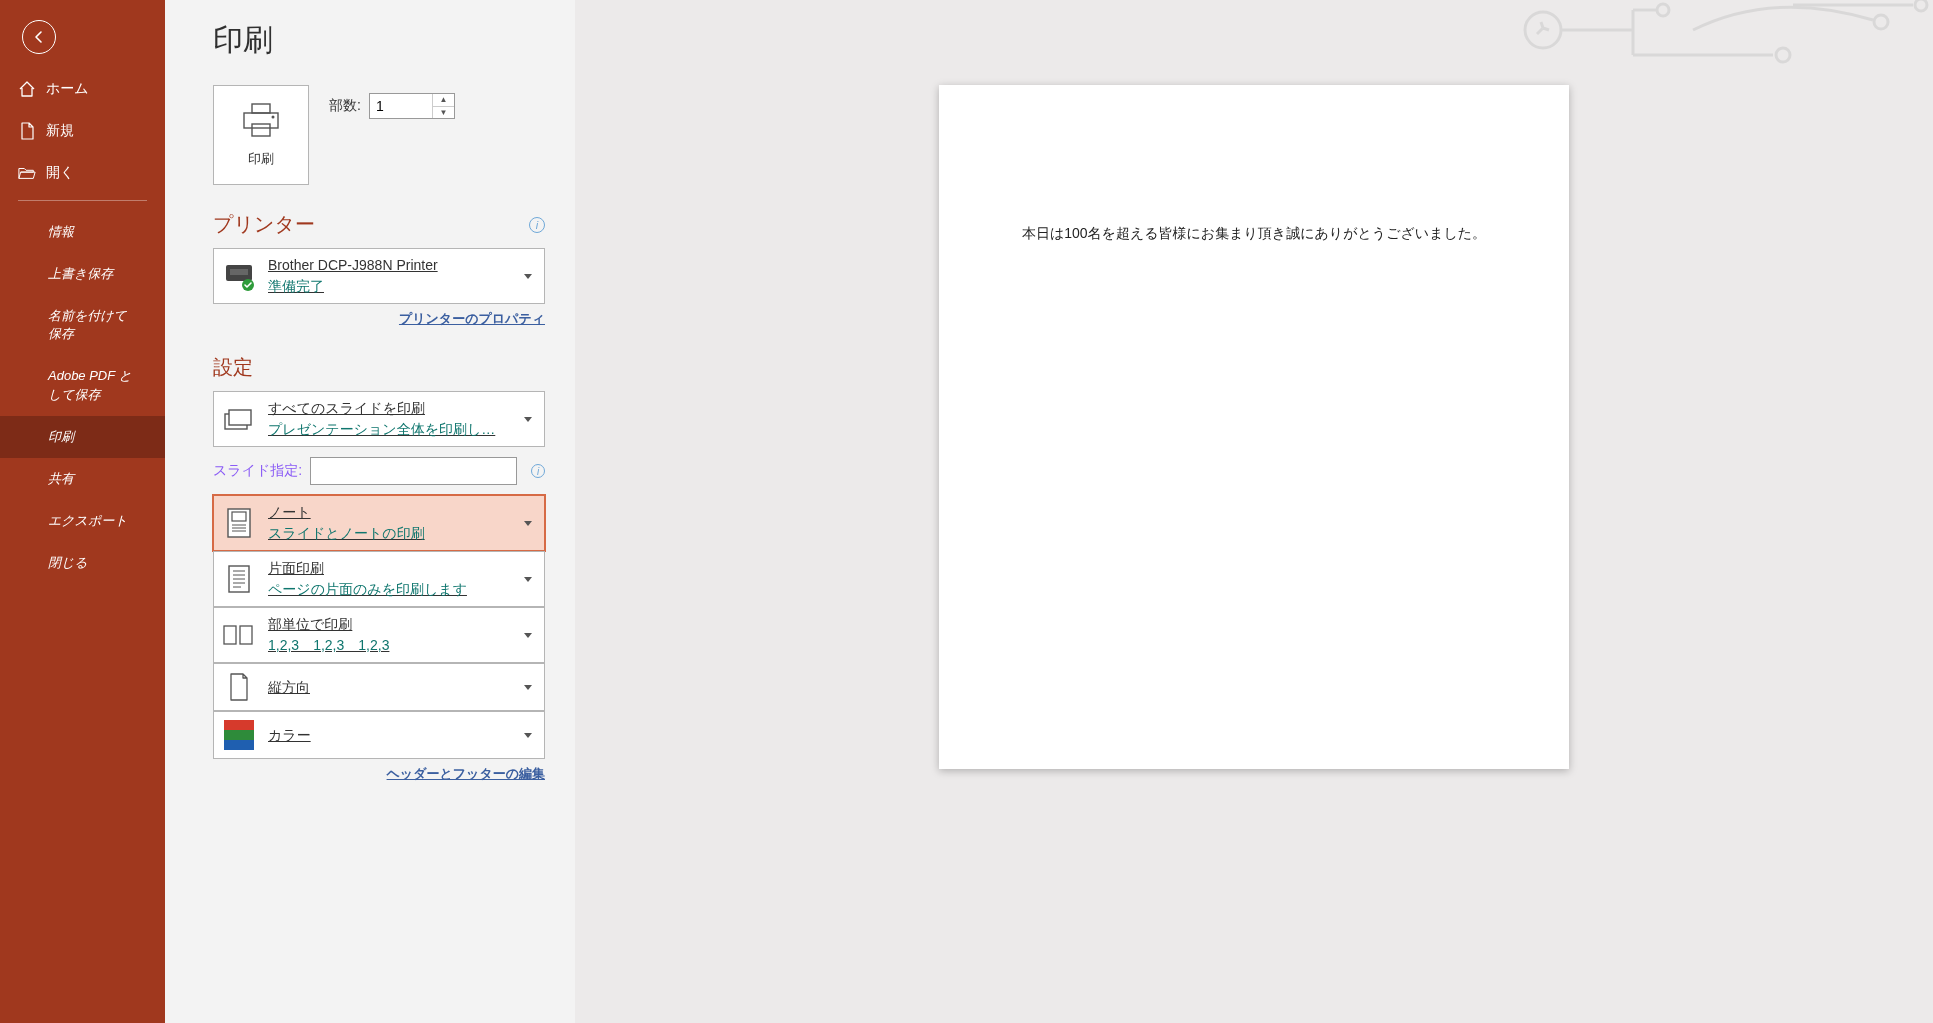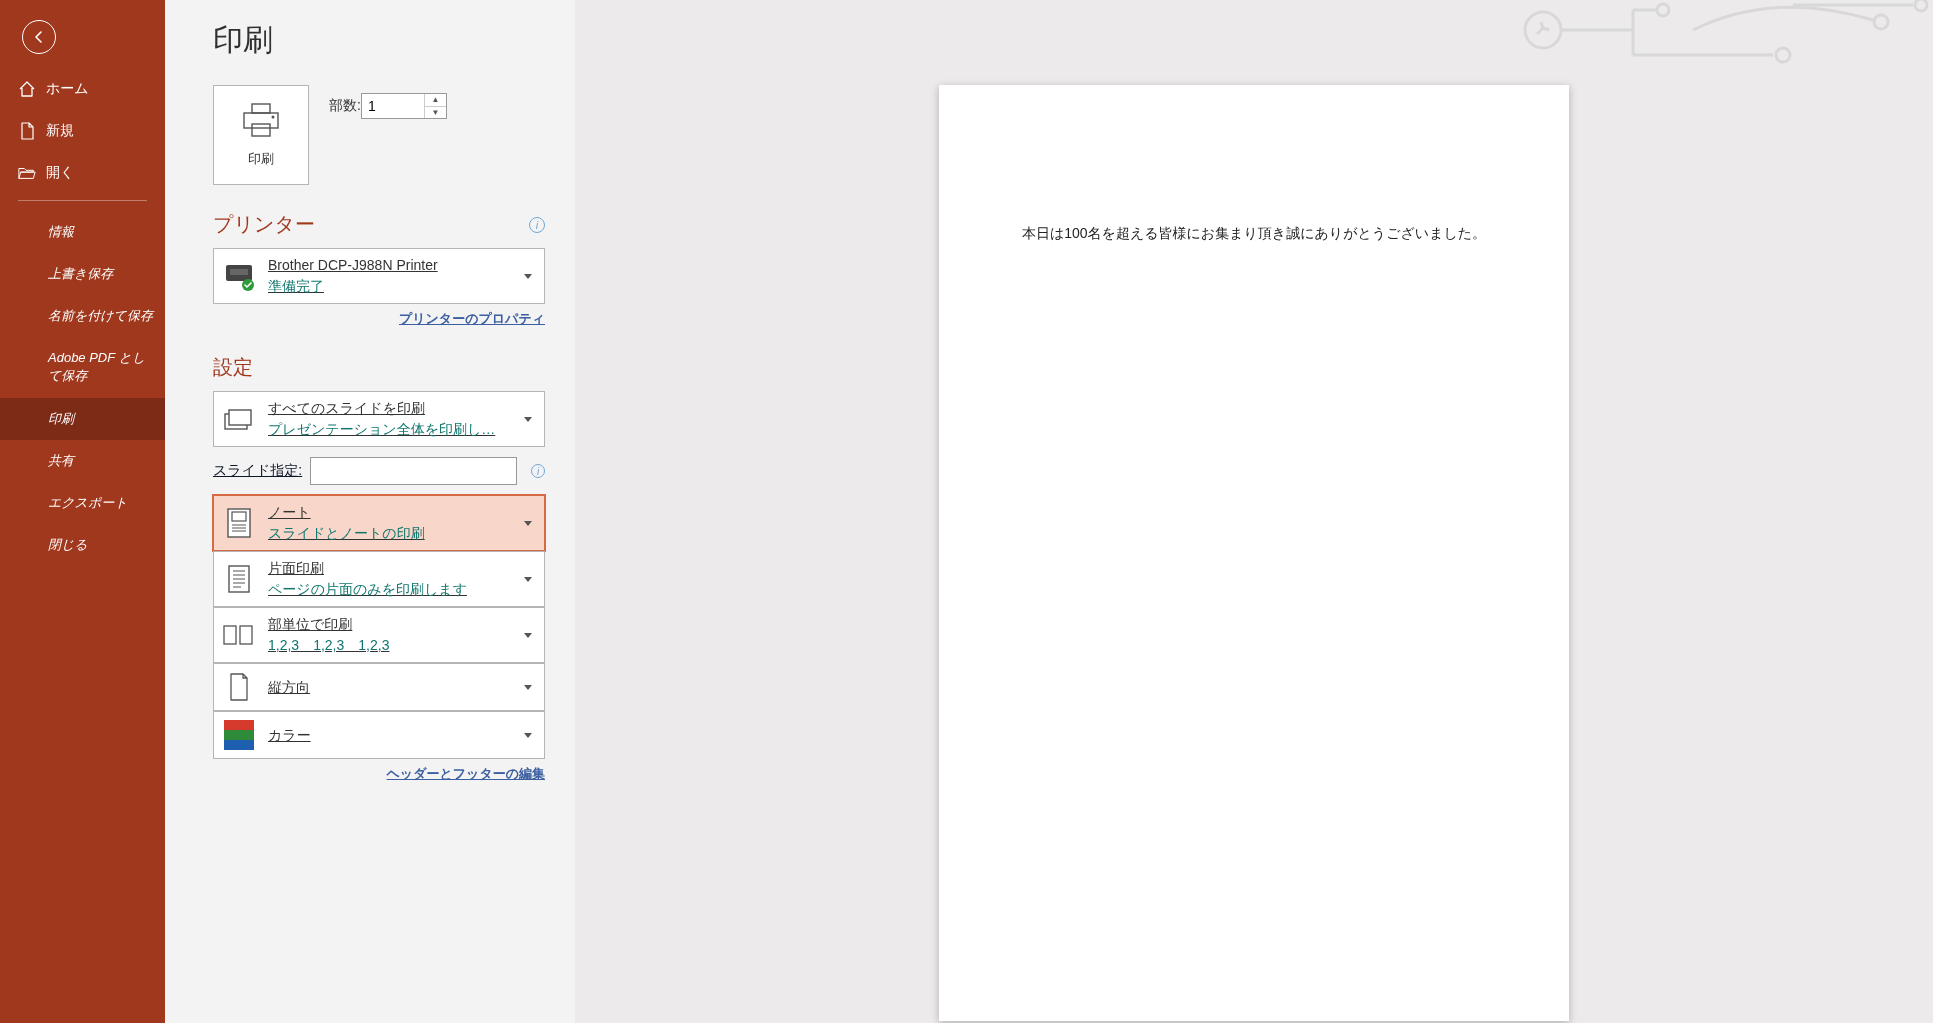--- a/index.html
+++ b/index.html
@@ -23,21 +23,21 @@
   .back-btn {
     width: 34px; height: 34px;
     border: 1.5px solid #fff;
     border-radius: 50%;
     margin: 6px 0 14px 22px;
     display: flex; align-items: center; justify-content: center;
     cursor: pointer;
   }
   .nav-item {
     display: flex; align-items: center;
-    padding: 12px 12px 12px 18px;
+    padding: 12px 30px 12px 18px;
     cursor: pointer; gap: 10px;
     font-size: 14px;
   }
   .nav-item.active { background: #7d2b17; }
   .nav-item.sub { padding-left: 48px; font-size: 13px; font-style: italic; }
   .nav-divider {
     border-top: 1px solid rgba(255,255,255,0.35);
     margin: 6px 18px 10px 18px;
   }
   .nav-icon { width: 18px; height: 18px; flex-shrink:0; display:inline-flex; align-items:center; justify-content:center; }
@@ -65,21 +65,21 @@
   .print-btn {
     width: 96px; height: 100px;
     border: 1px solid #b5b5b5;
     background: #fff;
     display: flex; flex-direction: column;
     align-items: center; justify-content: center;
     gap: 10px; cursor: pointer;
   }
   .print-btn-label { font-size: 13px; color: #333; }
 
-  .copies-wrap { display: flex; align-items: center; margin-top: 8px; }
+  .copies-wrap { display: flex; align-items: center; gap: 8px; margin-top: 8px; }
   .copies-label { font-size: 14px; color: #333; }
   .spinner {
     display: flex; align-items: stretch;
     border: 1px solid #999; background: #fff;
     width: 86px; height: 26px;
   }
   .spinner input {
     border: none; outline: none;
     width: 62px; padding: 0 6px;
     font-size: 14px;
@@ -150,21 +150,21 @@
     font-weight: bold;
   }
   .link-row a {
     color: #3b5fa0;
     font-size: 13px;
     text-decoration: underline;
     cursor: pointer;
   }
 
   .slide-row { display:flex; align-items:center; gap:8px; margin: 10px 0; }
-  .slide-row label { font-size: 14px; color:#0f172a;text-decoration:underline; }
+  .slide-row label { font-size: 14px; color:#8b5cf6; }
   .slide-row input {
     flex:1; border:1px solid #999; background:#fff;
     height: 28px; padding: 0 6px; font-size:14px;
   }
 
   .settings-stack .combo { }
 
   
   .color-swatch {
     width: 30px; height: 30px;
@@ -175,21 +175,21 @@
   
   .preview-pane {
     flex:1;
     background: #eceaea;
     display:flex; justify-content:center;
     padding-top: 85px;
     position:relative;
   }
   .preview-page {
     width: 630px;
-    height: 936px;
+    height: 684px;
     background: #fff;
     box-shadow: 0 2px 8px rgba(0,0,0,0.25);
     padding: 140px 40px 40px 40px;
     position: relative;
   }
   .preview-text {
     font-size: 14px;
     text-align: center;
     color: #222;
   }

